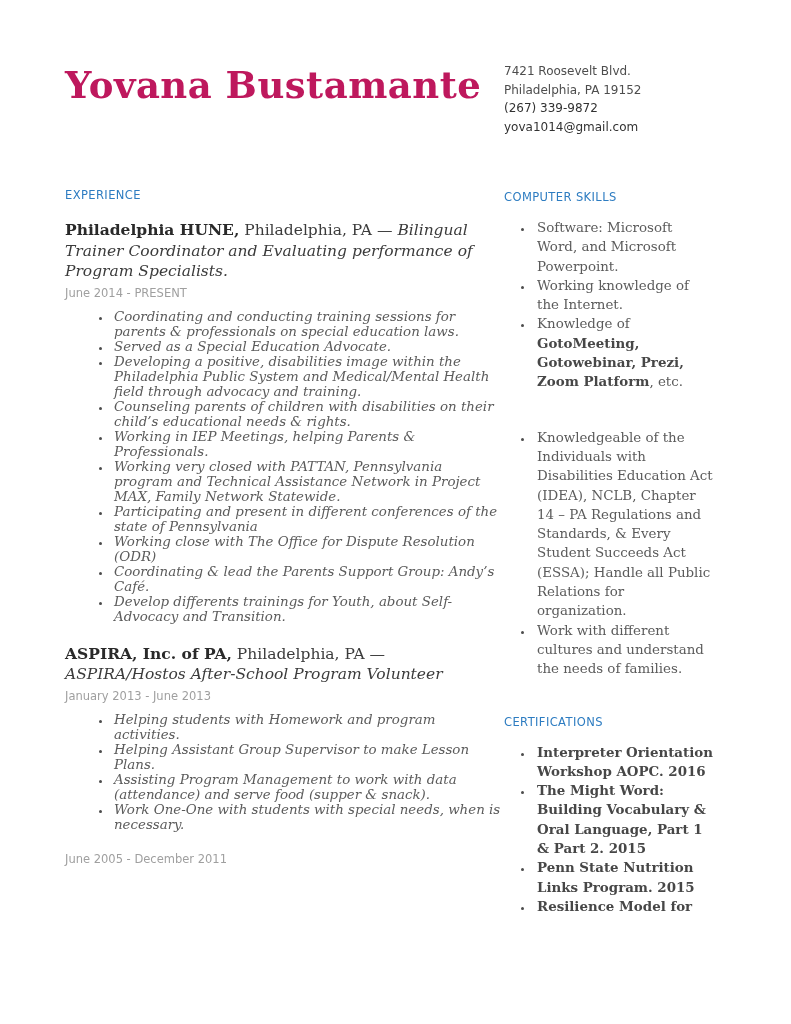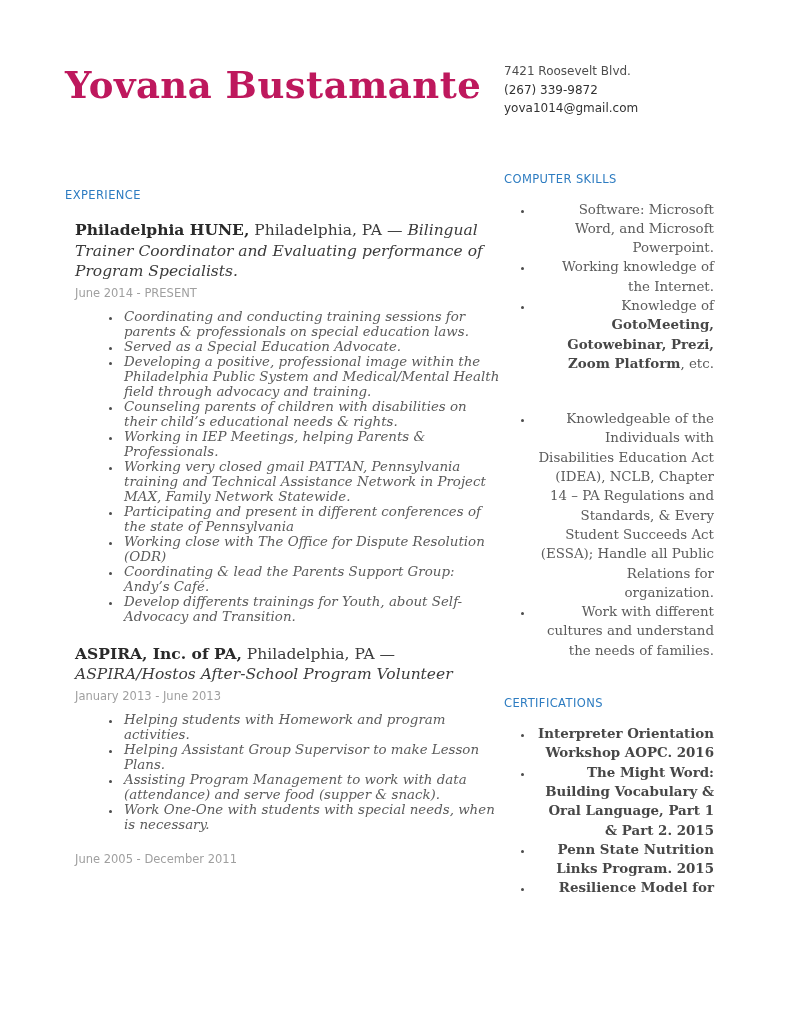--- a/index.html
+++ b/index.html
@@ -33,21 +33,21 @@
   .section-heading {
     font-family: "DejaVu Sans", "Liberation Sans", sans-serif;
     font-weight: 400;
     font-size: 11.5px;
     line-height: 15px;
     letter-spacing: 0.4px;
     color: #2d7cc1;
   }
   .experience-heading { margin-top: 78px; }
 
-  .job { margin-top: 17px; margin-left: 10px; }
+  .job { margin-top: 17px; }
   .job-heading {
     font-size: 15.5px;
     line-height: 20.5px;
     font-weight: 400;
     color: #3b3b3b;
   }
   .job-heading strong { color: #2a2a2a; }
   .job-dates {
     font-family: "DejaVu Sans", "Liberation Sans", sans-serif;
     font-size: 11.5px;
@@ -85,45 +85,45 @@
   .side-section { margin-top: 36px; }
   .side-section.first { margin-top: 54px; }
   .side-section ul {
     margin-top: 13px;
     padding-left: 30px;
     list-style: disc outside;
     color: #5b5b5b;
     font-size: 13.4px;
     line-height: 19.3px;
   }
-  .side-section ul li { padding-left: 3px; text-align: right; }
+  .side-section ul li { padding-left: 3px; }
   .side-section ul li::marker { font-size: 11px; color: #4c4c4c; }
   .seg-bold { font-weight: 700; color: #474747; }
 </style>
 </head>
 <body>
 
 <div class="page">
 
   <div class="left-col">
     <h1 class="person-name">Yovana Bustamante</h1>
 
     <div class="section-heading experience-heading">EXPERIENCE</div>
 
     <div>
         <article class="job">
           <h2 class="job-heading"><strong>Philadelphia HUNE,</strong> Philadelphia, PA — <em>Bilingual Trainer Coordinator and Evaluating performance of Program Specialists.</em></h2>
           <div class="job-dates">June 2014 - PRESENT</div>
           <ul class="bullets">
             <li>Coordinating and conducting training sessions for parents &amp; professionals on special education laws.</li>
             <li>Served as a Special Education Advocate.</li>
-            <li>Developing a positive, professional image within the Philadelphia Public System and Medical/Mental Health field through advocacy and training.</li>
+            <li>Developing a positive, disabilities image within the Philadelphia Public System and Medical/Mental Health field through advocacy and training.</li>
             <li>Counseling parents of children with disabilities on their child’s educational needs &amp; rights.</li>
             <li>Working in IEP Meetings, helping Parents &amp; Professionals.</li>
-            <li>Working very closed gmail PATTAN, Pennsylvania training and Technical Assistance Network in Project MAX, Family Network Statewide.</li>
+            <li>Working very closed with PATTAN, Pennsylvania program and Technical Assistance Network in Project MAX, Family Network Statewide.</li>
             <li>Participating and present in different conferences of the state of Pennsylvania</li>
             <li>Working close with The Office for Dispute Resolution (ODR)</li>
             <li>Coordinating &amp; lead the Parents Support Group: Andy’s Café.</li>
             <li>Develop differents trainings for Youth, about Self-Advocacy and Transition.</li>
           </ul>
         </article>
         <article class="job">
           <h2 class="job-heading"><strong>ASPIRA, Inc. of PA,</strong> Philadelphia, PA — <em>ASPIRA/Hostos After-School Program Volunteer</em></h2>
           <div class="job-dates">January 2013 - June 2013</div>
           <ul class="bullets">
@@ -135,20 +135,21 @@
         </article>
         <article class="job">
           <div class="job-dates">June 2005 - December 2011</div>
         </article>
       </div>
   </div>
 
   <div class="right-col">
     <div class="contact-block">
       <div>7421 Roosevelt Blvd.</div>
+      <div>Philadelphia, PA 19152</div>
       <div class="strong-line">(267) 339-9872</div>
       <div class="strong-line">yova1014@gmail.com</div>
     </div>
 
     <div>
         <section class="side-section first">
           <div class="section-heading">COMPUTER SKILLS</div>
           <ul>
             <li><span>Software: Microsoft Word, and Microsoft Powerpoint.</span></li>
             <li><span>Working knowledge of the Internet.</span></li>

